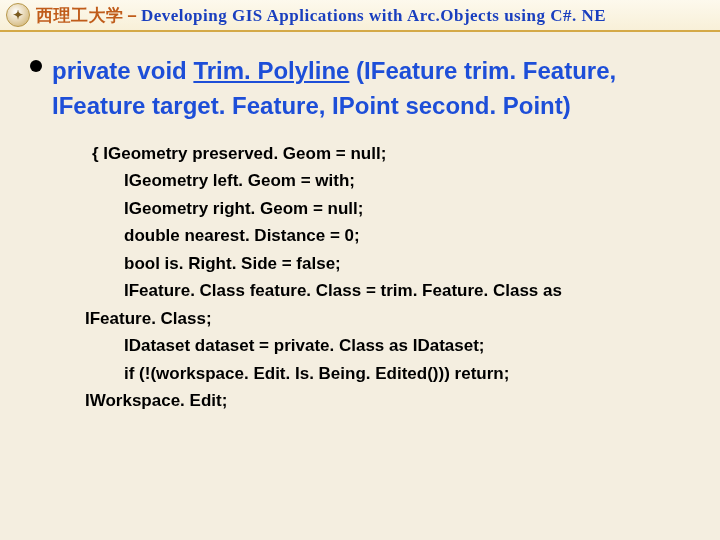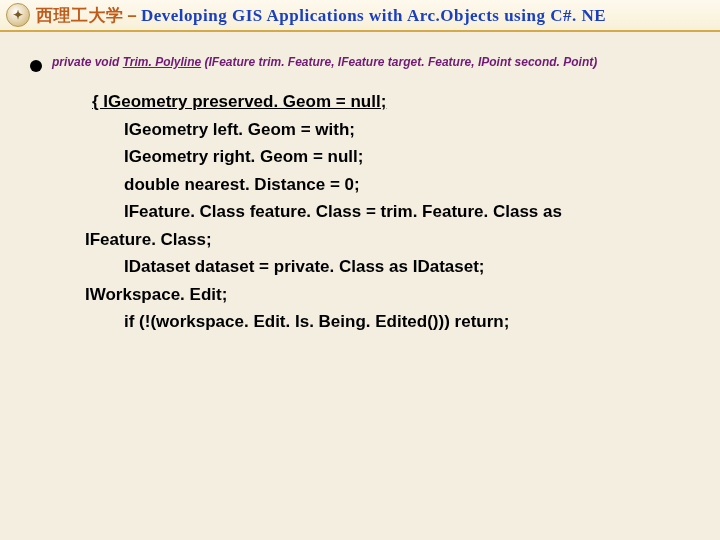--- a/index.html
+++ b/index.html
@@ -52,39 +52,38 @@
   .bullet {
     width: 12px;
     height: 12px;
     background: #000;
     border-radius: 50%;
     margin-top: 6px;
     margin-right: 10px;
     flex-shrink: 0;
   }
   .signature {
-    font-size: 12px;
+    font-size: 24px;
     font-weight: bold;
-    color: #701a75;
+    color: #1d4ed8;
     line-height: 1.45;
-    font-style: italic;
   }
   .method-name { text-decoration: underline; }
   .code-block {
     margin-top: 16px;
     margin-left: 34px;
     font-size: 17px;
     font-weight: bold;
     color: #000;
     line-height: 1.62;
   }
   .code-line { display: block; }
   .ind0 { padding-left: 0; margin-left: 21px; }
   .ind1 { padding-left: 60px; }
-  .brace { padding-left: 28px; text-decoration: underline; }
+  .brace { padding-left: 28px; }
 </style>
 </head>
 <body>
 
 <div class="header">
   <div class="logo">
     <span>✦</span>
   </div>
   <div class="header-text">
     <span class="header-cn">西理工大学－</span><span class="header-en">Developing GIS Applications with Arc.Objects using C#. NE</span>
@@ -97,19 +96,20 @@
     <div class="signature">
       <span>private void </span><span class="method-name">Trim. Polyline</span><span> (IFeature trim. Feature, IFeature target. Feature, IPoint second. Point)</span>
     </div>
   </div>
 
   <div class="code-block" id="code-block">
       <span class="code-line brace">{   IGeometry preserved. Geom = null;</span>
       <span class="code-line ind1">IGeometry left. Geom = with;</span>
       <span class="code-line ind1">IGeometry right. Geom = null;</span>
       <span class="code-line ind1">double nearest. Distance = 0;</span>
+      <span class="code-line ind1">bool is. Right. Side = false;</span>
       <span class="code-line ind1">IFeature. Class feature. Class = trim. Feature. Class as</span>
       <span class="code-line ind0">IFeature. Class;</span>
       <span class="code-line ind1">IDataset dataset = private. Class as IDataset;</span>
+      <span class="code-line ind1">if (!(workspace. Edit. Is. Being. Edited())) return;</span>
       <span class="code-line ind0">IWorkspace. Edit;</span>
-      <span class="code-line ind1">if (!(workspace. Edit. Is. Being. Edited())) return;</span>
     </div>
 </div>
 
 </body></html>

